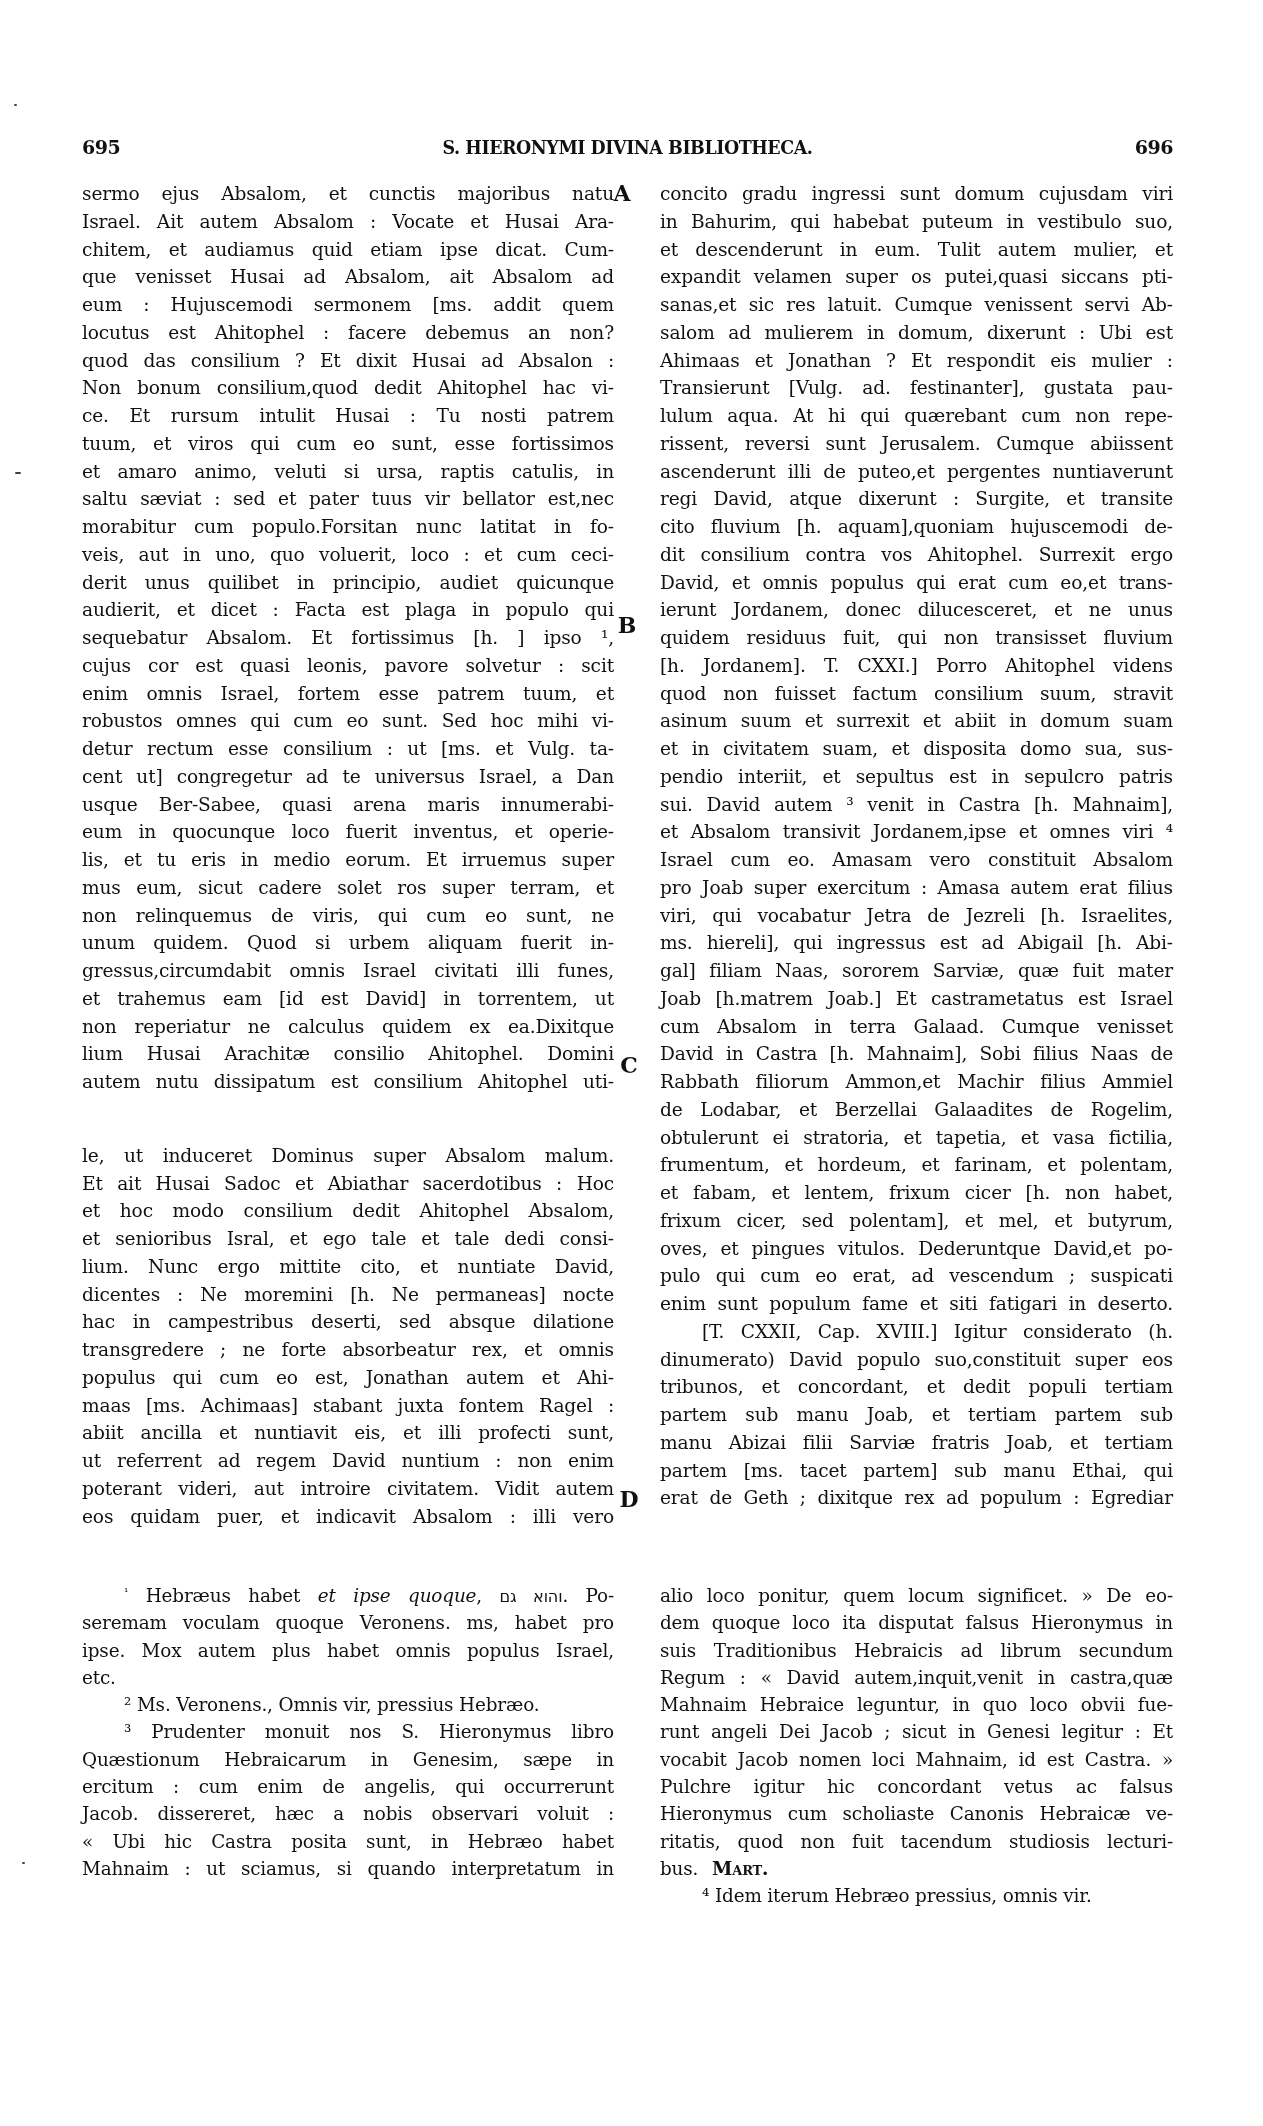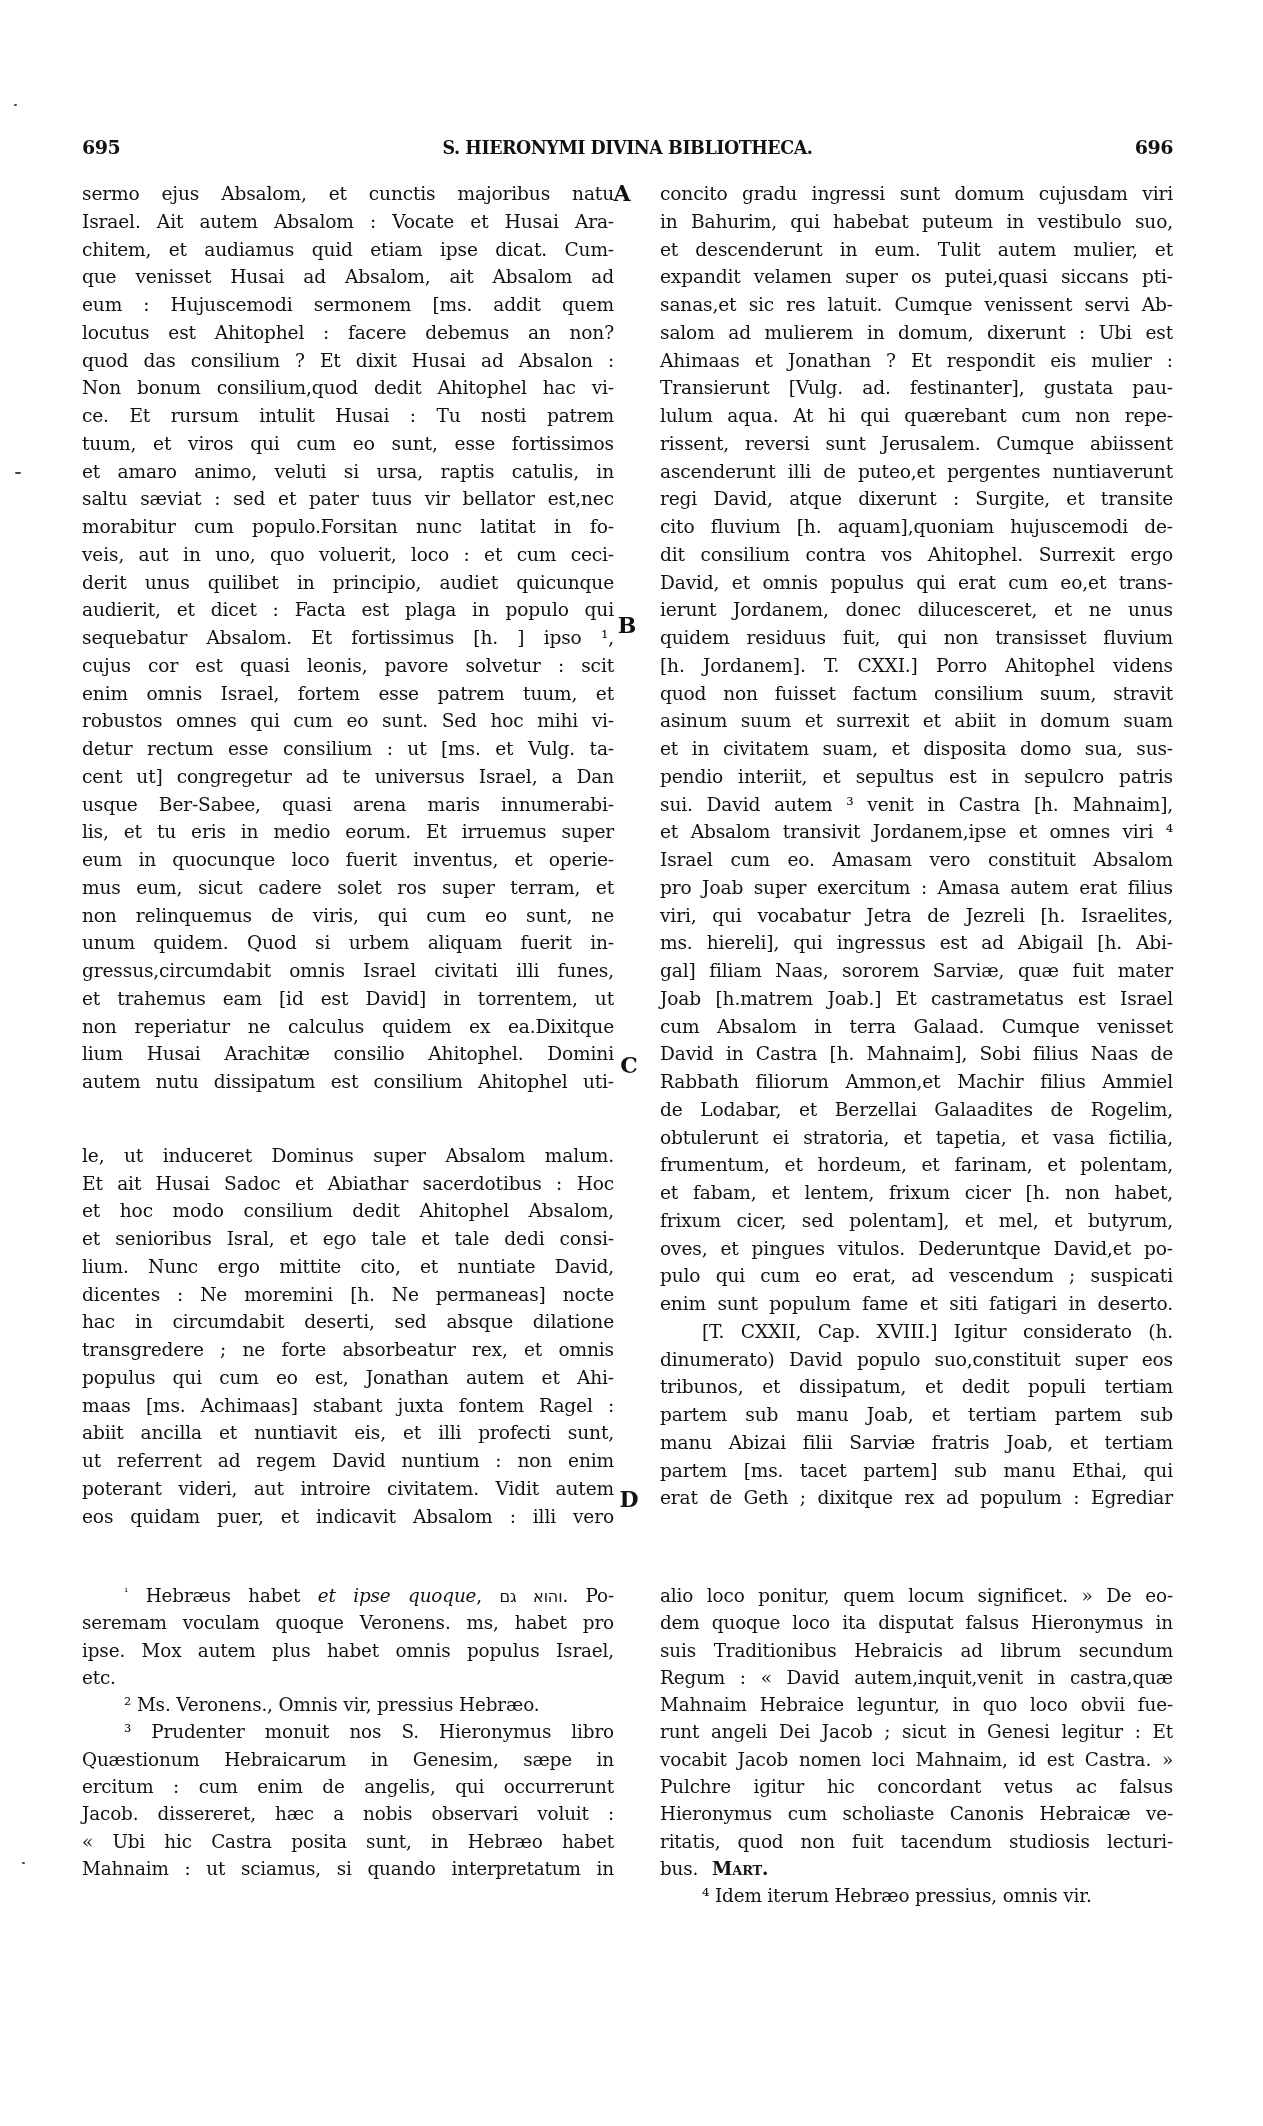--- a/index.html
+++ b/index.html
@@ -124,26 +124,26 @@
     <div class="ln">
       <span class="txt" style="white-space: nowrap;">detur rectum esse consilium : ut [ms. et Vulg. ta-</span>
     </div>
     <div class="ln">
       <span class="txt" style="white-space: nowrap;">cent ut] congregetur ad te universus Israel, a Dan</span>
     </div>
     <div class="ln">
       <span class="txt" style="white-space: nowrap;">usque Ber-Sabee, quasi arena maris innumerabi-</span>
     </div>
     <div class="ln">
+      <span class="txt" style="white-space: nowrap;">eum in quocunque loco fuerit inventus, et operie-</span>
+    </div>
+    <div class="ln">
       <span class="txt" style="white-space: nowrap;">lis, et tu eris in medio eorum. Et irruemus super</span>
     </div>
     <div class="ln">
-      <span class="txt" style="white-space: nowrap;">eum in quocunque loco fuerit inventus, et operie-</span>
-    </div>
-    <div class="ln">
       <span class="txt" style="white-space: nowrap;">mus eum, sicut cadere solet ros super terram, et</span>
     </div>
     <div class="ln">
       <span class="txt" style="white-space: nowrap;">non relinquemus de viris, qui cum eo sunt, ne</span>
     </div>
     <div class="ln">
       <span class="txt" style="white-space: nowrap;">unum quidem. Quod si urbem aliquam fuerit in-</span>
     </div>
     <div class="ln">
       <span class="txt" style="white-space: nowrap;">gressus,circumdabit omnis Israel civitati illi funes,</span>
@@ -172,21 +172,21 @@
     <div class="ln">
       <span class="txt" style="white-space: nowrap;">et senioribus Isral, et ego tale et tale dedi consi-</span>
     </div>
     <div class="ln">
       <span class="txt" style="white-space: nowrap;">lium. Nunc ergo mittite cito, et nuntiate David,</span>
     </div>
     <div class="ln">
       <span class="txt" style="white-space: nowrap;">dicentes : Ne moremini [h. Ne permaneas] nocte</span>
     </div>
     <div class="ln">
-      <span class="txt" style="white-space: nowrap;">hac in circumdabit deserti, sed absque dilatione</span>
+      <span class="txt" style="white-space: nowrap;">hac in campestribus deserti, sed absque dilatione</span>
     </div>
     <div class="ln">
       <span class="txt" style="white-space: nowrap;">transgredere ; ne forte absorbeatur rex, et omnis</span>
     </div>
     <div class="ln">
       <span class="txt" style="white-space: nowrap;">populus qui cum eo est, Jonathan autem et Ahi-</span>
     </div>
     <div class="ln">
       <span class="txt" style="white-space: nowrap;">maas [ms. Achimaas] stabant juxta fontem Ragel :</span>
     </div>
@@ -328,21 +328,21 @@
     <div class="ln">
       <span class="txt" style="white-space: nowrap;">enim sunt populum fame et siti fatigari in deserto.</span>
     </div>
     <div class="ln indent">
       <span class="txt" style="white-space: nowrap;">[T. CXXII, Cap. XVIII.] Igitur considerato (h.</span>
     </div>
     <div class="ln">
       <span class="txt" style="white-space: nowrap;">dinumerato) David populo suo,constituit super eos</span>
     </div>
     <div class="ln">
-      <span class="txt" style="white-space: nowrap;">tribunos, et dissipatum, et dedit populi tertiam</span>
+      <span class="txt" style="white-space: nowrap;">tribunos, et concordant, et dedit populi tertiam</span>
     </div>
     <div class="ln">
       <span class="txt" style="white-space: nowrap;">partem sub manu Joab, et tertiam partem sub</span>
     </div>
     <div class="ln">
       <span class="txt" style="white-space: nowrap;">manu Abizai filii Sarviæ fratris Joab, et tertiam</span>
     </div>
     <div class="ln">
       <span class="txt" style="white-space: nowrap;">partem [ms. tacet partem] sub manu Ethai, qui</span>
     </div>

